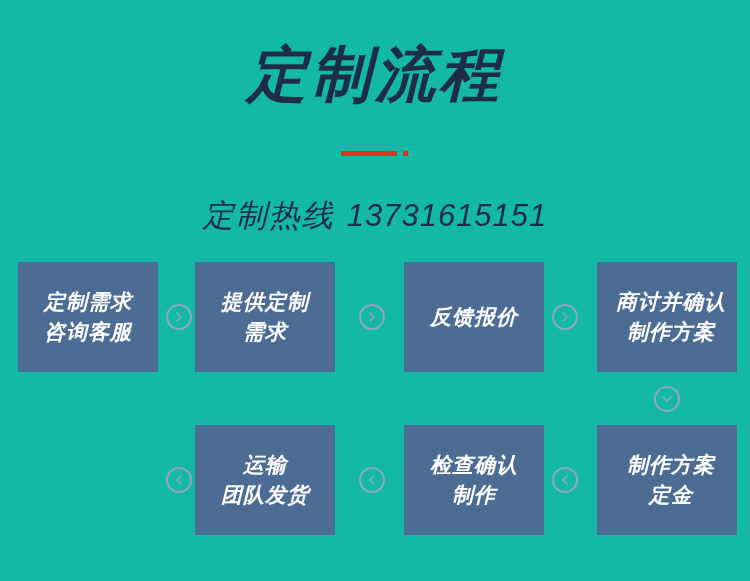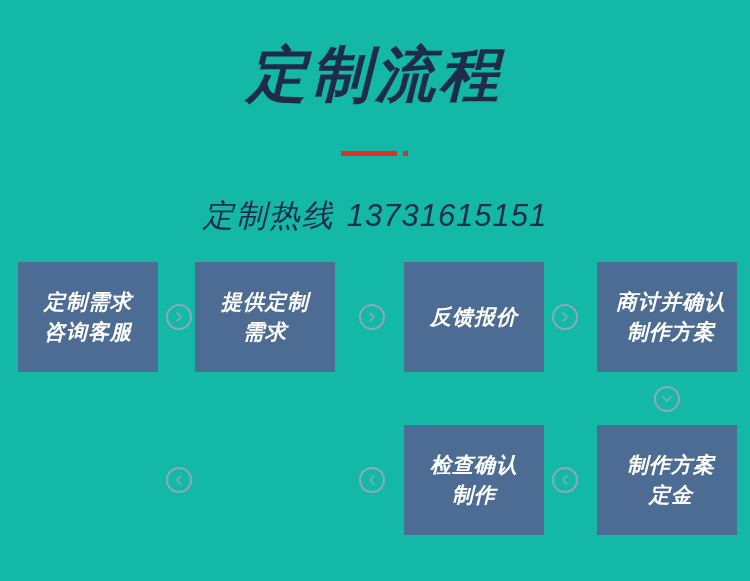--- a/index.html
+++ b/index.html
@@ -161,20 +161,24 @@
 需求</span>
     </div>
     <div class="step r1 c3">
       <span class="txt">反馈报价</span>
     </div>
     <div class="step r1 c4">
       <span class="txt">商讨并确认
 制作方案</span>
     </div>
 
+    <div class="step r2 c2">
+      <span class="txt">运输
+团队发货</span>
+    </div>
     <div class="step r2 c3">
       <span class="txt">检查确认
 制作</span>
     </div>
     <div class="step r2 c4">
       <span class="txt">制作方案
 定金</span>
     </div>
 
     <div class="arrow h1">

